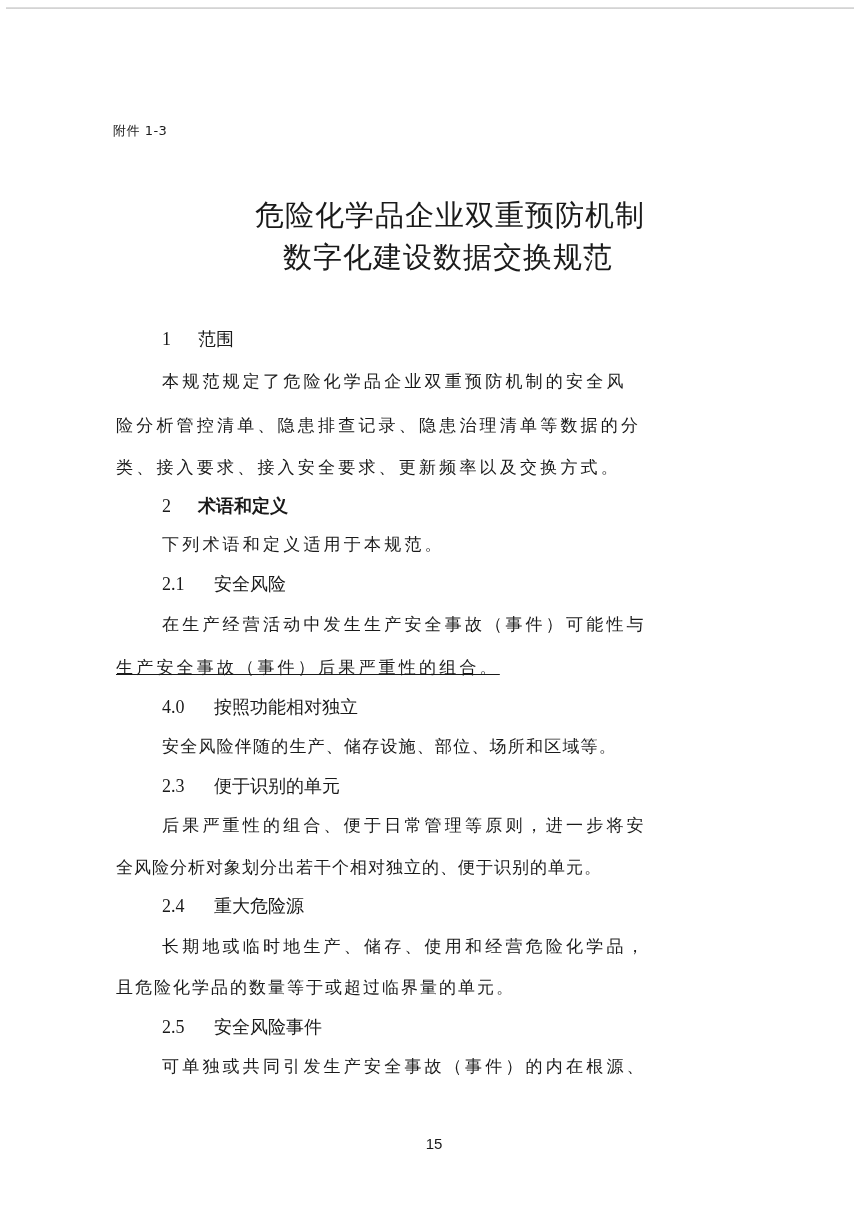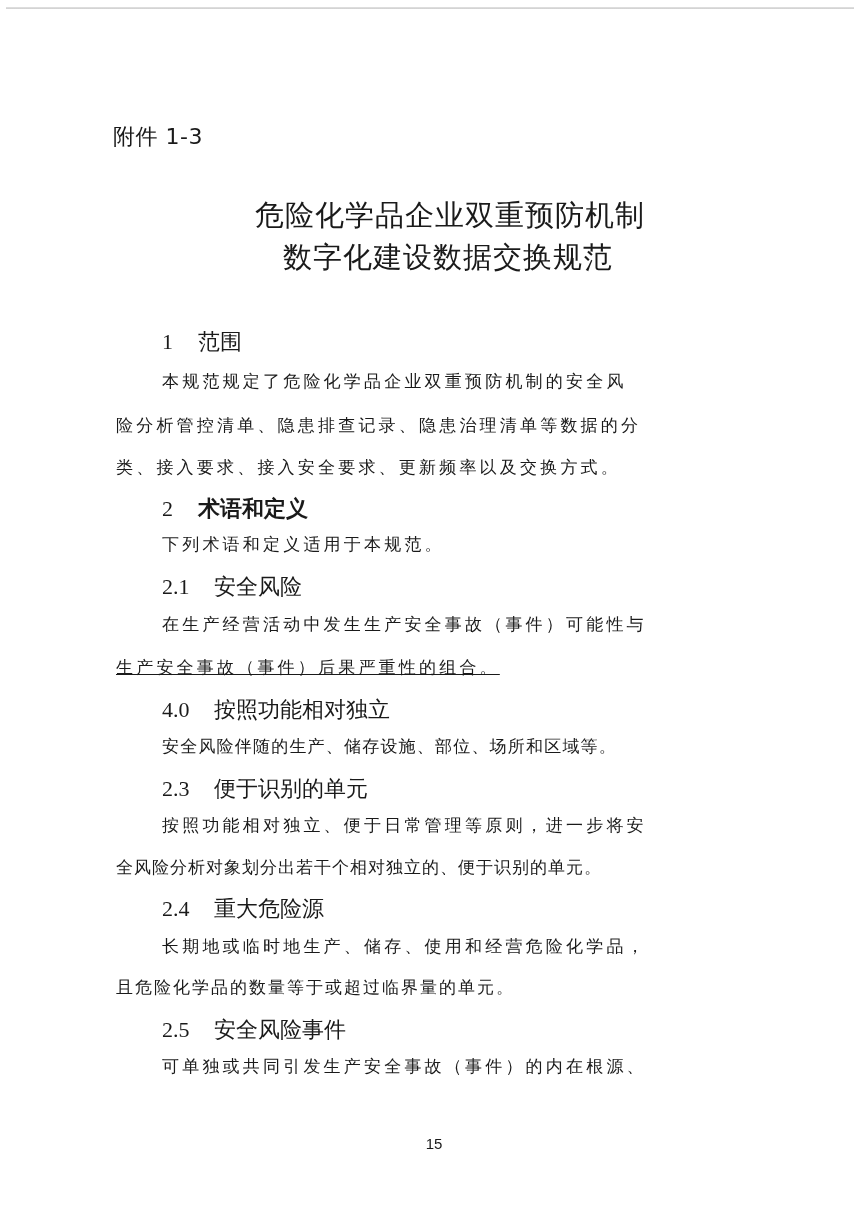--- a/index.html
+++ b/index.html
@@ -1,28 +1,28 @@
 <!DOCTYPE html>
 <html><head>
 <meta charset="utf-8">
 <style>
   html, body { margin: 0; padding: 0; background: #ffffff; }
   body { width: 860px; height: 1216px; position: relative; overflow: hidden;
          font-family: "DejaVu Serif", "Liberation Serif", serif; color: #1a1a1a; }
   .scanline { position: absolute; left: 6px; right: 6px; top: 7px; height: 2px;
               background: linear-gradient(#e2e2e2, #cfcfcf); }
-  .attach { position: absolute; left: 113px; top: 122px; font-size: 22px;
+  .attach { position: absolute; left: 113px; top: 122px; font-size: 13px;
             font-family: "DejaVu Sans", "Liberation Sans", sans-serif; letter-spacing: 0.5px; }
   .title { position: absolute; left: 0; width: 860px; text-align: center;
            font-size: 29px; font-family: "DejaVu Serif", serif; letter-spacing: 1px; }
   .t1 { top: 196px; padding-left: 20px; }
   .t2 { top: 238px; padding-left: 18px; }
   .line { position: absolute; left: 116px; font-size: 17px; white-space: nowrap; letter-spacing: 3.2px; }
   .ind { left: 162px; }
-  .h { position: absolute; left: 162px; font-size: 22px; white-space: nowrap; }
+  .h { position: absolute; left: 162px; font-size: 18px; white-space: nowrap; }
   .h .num { display: inline-block; width: 52px; font-family: "Liberation Serif", serif; }
   .h .num.short { width: 36px; }
   .h1 .lbl { font-family: "DejaVu Sans", sans-serif; }
   .h1b .lbl { font-family: "DejaVu Sans", sans-serif; font-weight: bold; }
   .pageno { position: absolute; left: 0; width: 860px; top: 1135px; text-align: center;
             font-size: 15px; font-family: "Liberation Sans", sans-serif; padding-left: 4px; }
 </style>
 </head>
 <body>
 
@@ -52,21 +52,21 @@
 <div class="line" style="top:656px;text-decoration:underline;">生产安全事故（事件）后果严重性的组合。</div>
 
 <div class="h" style="top:695px;">
   <span class="num">4.0</span><span>按照功能相对独立</span>
 </div>
 <div class="line ind" style="top:735px; letter-spacing:1.2px;">安全风险伴随的生产、储存设施、部位、场所和区域等。</div>
 
 <div class="h" style="top:774px;">
   <span class="num">2.3</span><span>便于识别的单元</span>
 </div>
-<div class="line ind" style="top:814px;">按照功能相对独立、便于日常管理等原则，进一步将安</div>
+<div class="line ind" style="top:814px;">后果严重性的组合、便于日常管理等原则，进一步将安</div>
 <div class="line" style="top:856px; letter-spacing:1px;">全风险分析对象划分出若干个相对独立的、便于识别的单元。</div>
 
 <div class="h" style="top:894px;">
   <span class="num">2.4</span><span>重大危险源</span>
 </div>
 <div class="line ind" style="top:935px;">长期地或临时地生产、储存、使用和经营危险化学品，</div>
 <div class="line" style="top:976px; letter-spacing:2px;">且危险化学品的数量等于或超过临界量的单元。</div>
 
 <div class="h" style="top:1015px;">
   <span class="num">2.5</span><span>安全风险事件</span>

